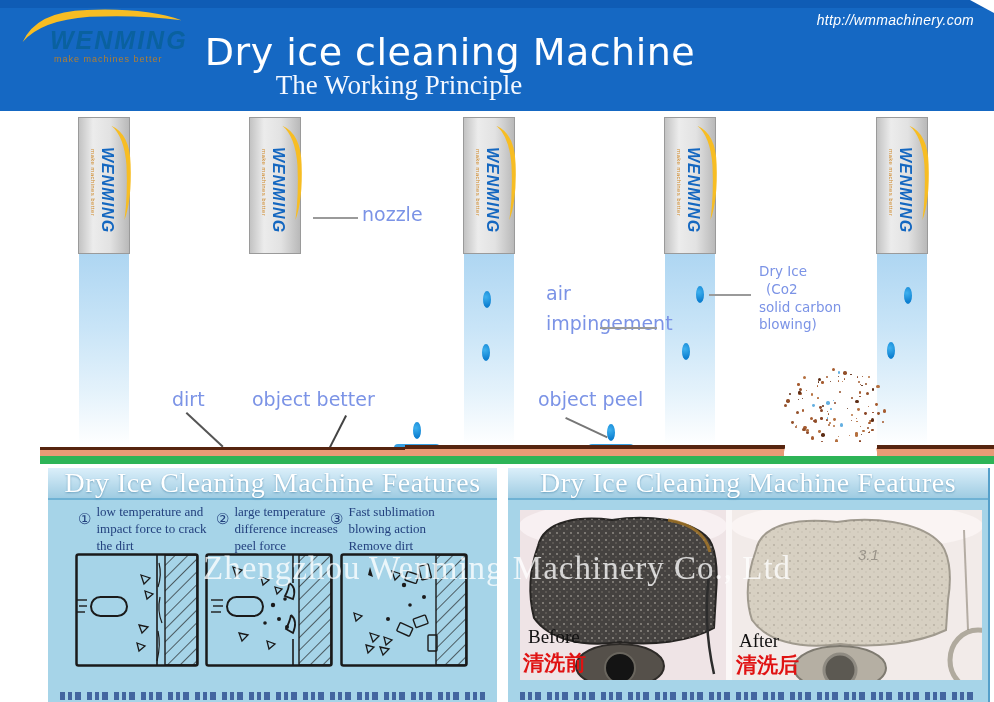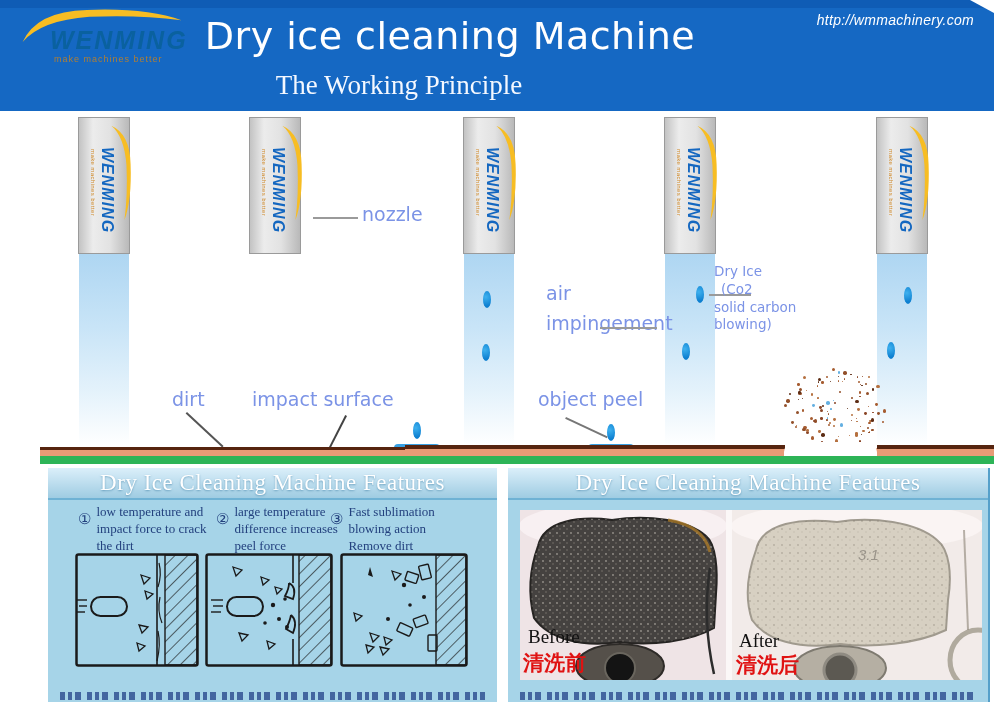--- a/index.html
+++ b/index.html
@@ -4,21 +4,21 @@
 <style>
   html,body{margin:0;padding:0;background:#9aa0a6;}
   .stage{position:relative;width:994px;height:702px;background:#ffffff;overflow:hidden;
          font-family:"Liberation Sans",sans-serif;}
 
   
   .header{position:absolute;left:0;top:0;width:994px;height:111px;background:#1568c3;}
   .header-topstrip{position:absolute;left:0;top:0;width:994px;height:8px;background:#0f5cb5;}
   .header-corner{position:absolute;right:0;top:0;width:0;height:0;
                  border-top:13px solid #ffffff;border-left:24px solid transparent;}
-  .page-title{position:absolute;left:0;top:14px;width:900px;text-align:center;
+  .page-title{position:absolute;left:0;top:30px;width:900px;text-align:center;
               color:#fff;font-family:"DejaVu Sans",sans-serif;font-size:38px;font-weight:500;letter-spacing:.5px;}
   .page-subtitle{position:absolute;left:0;top:70px;width:798px;text-align:center;
                  color:#f4f8ff;font-family:"Liberation Serif",serif;font-size:27px;}
   .site-url{position:absolute;right:20px;top:12px;color:#ffffff;font-size:14px;letter-spacing:.3px;text-decoration:none;font-style:italic;}
   .logo{position:absolute;left:18px;top:8px;width:190px;height:58px;}
   .logo-swoosh{position:absolute;left:0;top:-2px;}
   .logo-brand{position:absolute;left:32px;top:18px;font-style:italic;font-weight:bold;font-size:25px;
               color:#0a619f;letter-spacing:2px;}
   .logo-tag{position:absolute;left:36px;top:46px;font-size:9px;color:#c8821f;opacity:.85;letter-spacing:1px;}
 
@@ -52,21 +52,21 @@
   .dirt-spray{position:absolute;left:778px;top:364px;width:112px;height:86px;}
   .dirt-spray i{position:absolute;display:block;border-radius:50%;}
 
   
   .panel{position:absolute;top:468px;height:234px;background:#a6d4e8;}
   .panel-head{position:absolute;left:0;top:0;width:100%;height:32px;
               background:linear-gradient(to bottom,#dbeffa,#9fccе2 90%);
               background:linear-gradient(to bottom,#dbeffa,#9fcce2);
               border-bottom:2px solid #6fb2d4;box-sizing:border-box;}
   .panel-head span{display:block;text-align:center;line-height:30px;color:#ffffff;
-                   font-family:"Liberation Serif",serif;font-size:23px;letter-spacing:.5px;
+                   font-family:"Liberation Serif",serif;font-size:28px;letter-spacing:.5px;
                    text-shadow:0 1px 2px rgba(80,140,175,.75);}
   .feat{position:absolute;top:36px;display:flex;gap:5px;color:#23417e;
         font-family:"Liberation Serif",serif;font-size:13px;line-height:1.3;}
   .feat .num{font-size:15px;flex:none;padding-top:6px;}
   .fbox{position:absolute;top:85px;}
   .cutline{position:absolute;left:12px;right:12px;bottom:2px;height:8px;opacity:.8;
      background:repeating-linear-gradient(90deg,#2a4a8e 0 5px,transparent 5px 8px,#2a4a8e 8px 12px,
                 transparent 12px 15px,#2a4a8e 15px 21px,transparent 21px 27px);}
 
   
@@ -290,30 +290,30 @@
       <i style="left: 81.137px; top: 31.867px; width: 1.42354px; height: 1.42354px; background: rgb(138, 69, 38);"></i>
     </div>
 
   <div class="leader" style="left:313px;top:217px;width:45px"></div>
   <div class="lbl" style="left:362px;top:203px">nozzle</div>
 
   <div class="lbl" style="left:546px;top:278px;width:150px;line-height:1.6">air impingement</div>
   <div class="leader" style="left:600px;top:327px;width:57px"></div>
 
   <div class="leader" style="left:709px;top:294px;width:42px"></div>
-  <div class="lbl-small" style="left:714px;top:263px;width:140px">
+  <div class="lbl-small" style="left:759px;top:263px;width:140px">
     <div>Dry Ice</div>
     <div style="padding-left:7px">(Co2</div>
     <div>solid carbon blowing)</div>
   </div>
 
   <div class="lbl" style="left:172px;top:388px">dirt</div>
   <div class="leader" style="left:187px;top:412px;width:50px;transform:rotate(43deg);background:#555"></div>
 
-  <div class="lbl" style="left:252px;top:388px">impact surface</div>
+  <div class="lbl" style="left:252px;top:388px">object better</div>
   <div class="leader" style="left:347px;top:416px;width:45px;transform:rotate(117deg);background:#444"></div>
 
   <div class="lbl" style="left:538px;top:388px">object peel</div>
   <div class="leader" style="left:566px;top:417px;width:46px;transform:rotate(25deg);background:#777"></div>
 
   <div class="srf-green"></div>
   <div class="srf-salmon"></div>
   <div class="srf-brown" style="left:40px;top:447px;width:365px;height:2.5px"></div>
   <div class="srf-brown" style="left:405px;top:444.5px;width:380px;height:4.5px"></div>
   <div class="srf-brown" style="left:877px;top:444.5px;width:117px;height:4.5px"></div>
@@ -421,14 +421,15 @@
 
       <div class="ph-lbl-en" style="left:8px;top:116px">Before</div>
       <div class="ph-lbl-cn" style="left:3px;top:139px">清洗前</div>
       <div class="ph-lbl-en" style="left:219px;top:120px">After</div>
       <div class="ph-lbl-cn" style="left:216px;top:141px">清洗后</div>
     </div>
 
     <div class="cutline"></div>
   </div>
 
+  <div class="watermark">Zhengzhou Wenming Machinery Co., Ltd</div>
 
 </div>
 
 </body></html>

